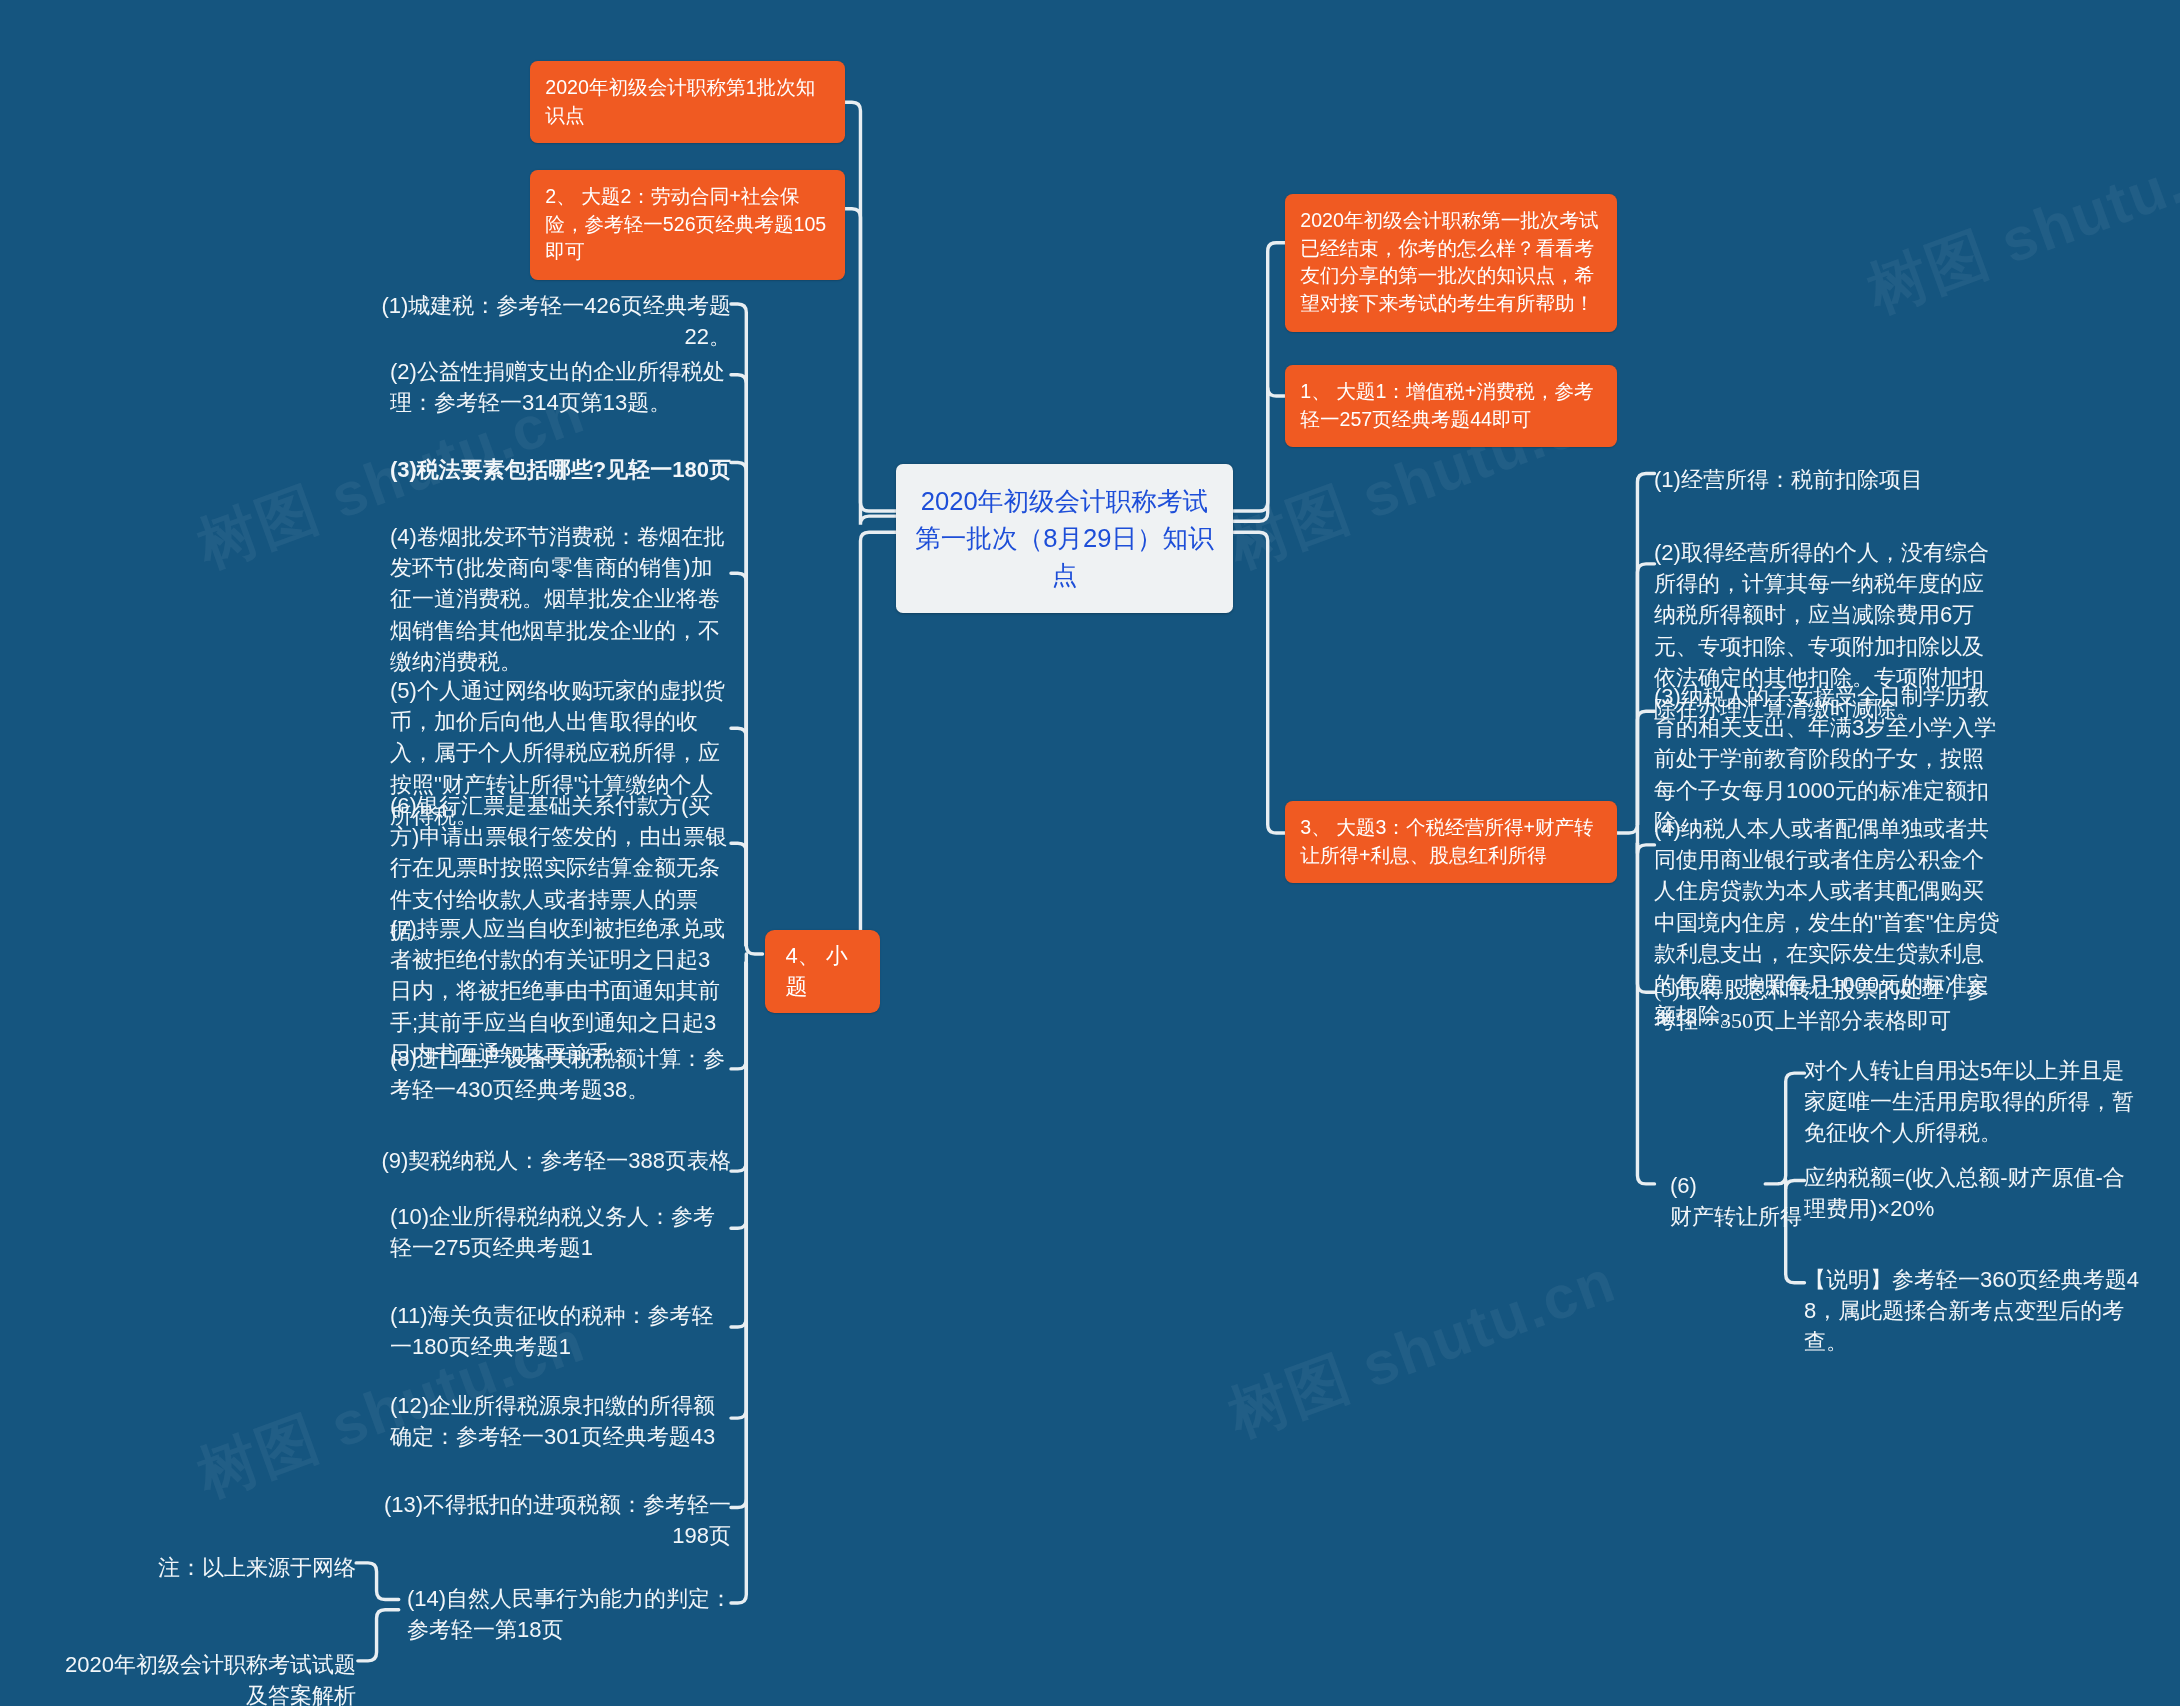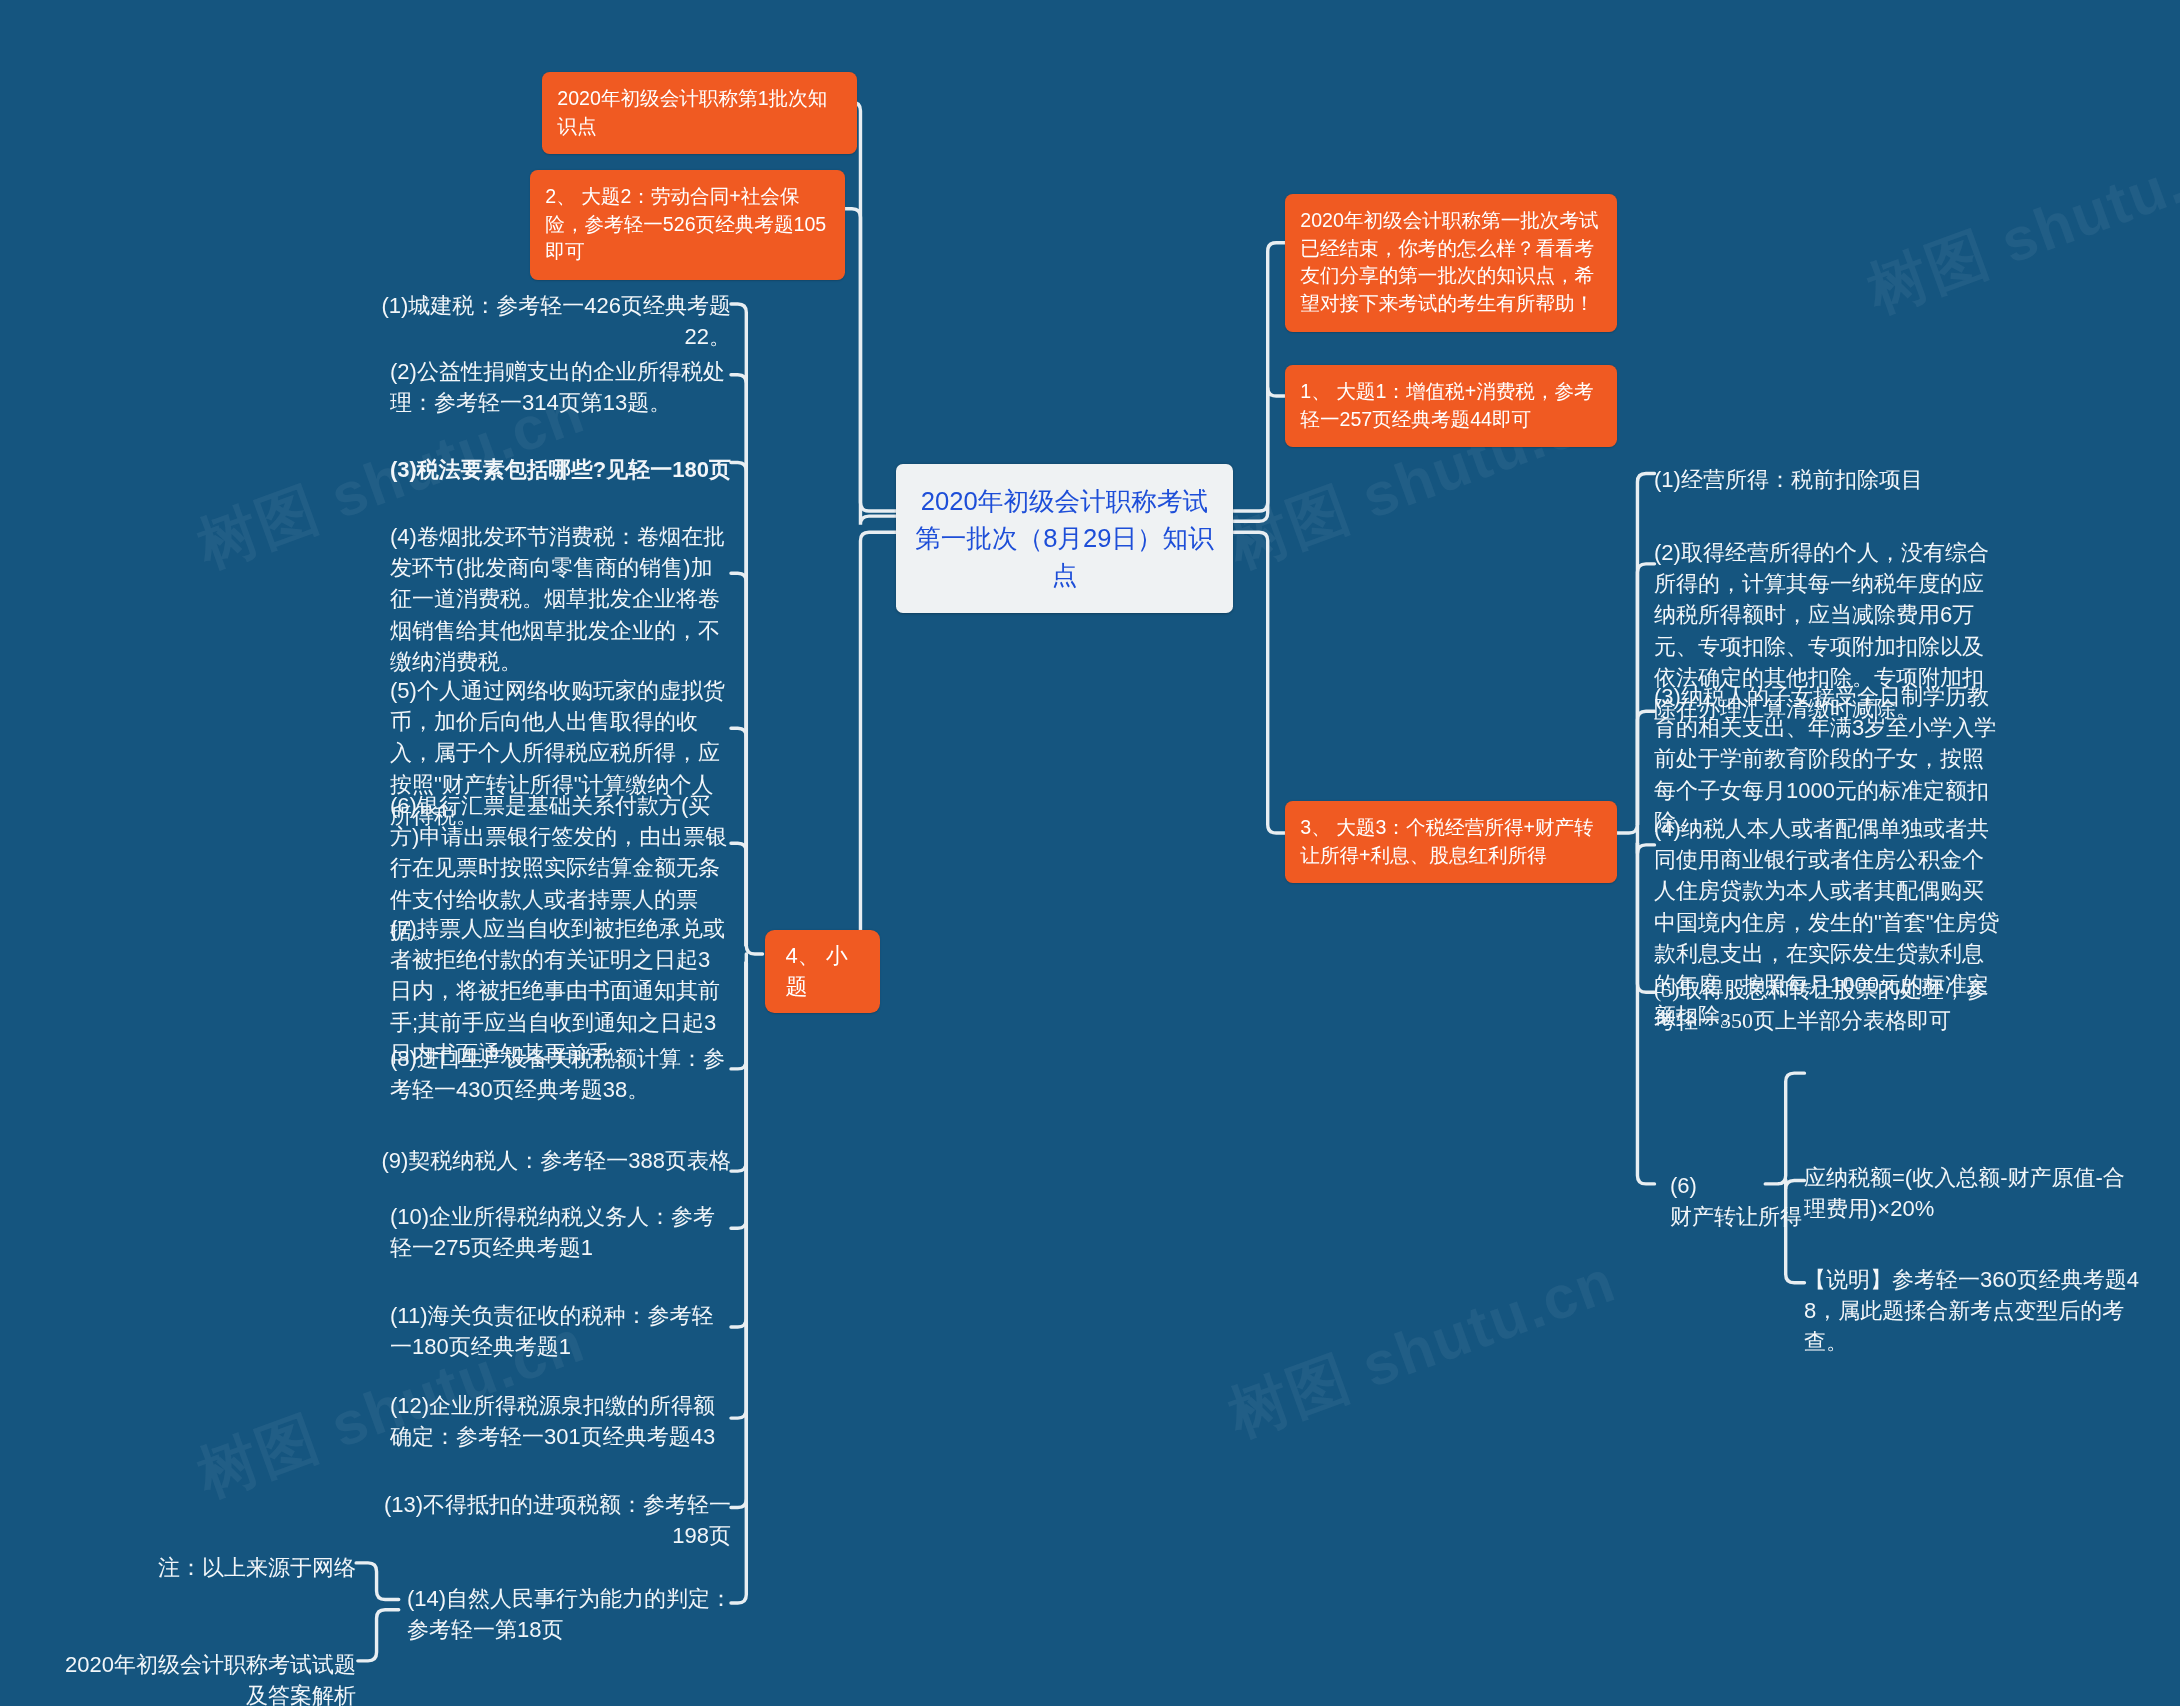--- a/index.html
+++ b/index.html
@@ -144,21 +144,21 @@
       <path d="M1922,990 L1922,1380 Q1922,1390 1932,1390 L1942,1390"></path>
 
       <path d="M2072,1390 L2086,1390 Q2096,1390 2096,1380 L2096,1270 Q2096,1260 2106,1260 L2118,1260"></path>
       <path d="M2096,1385 L2096,1390 L2096,1396 Q2096,1386 2106,1386 L2118,1386"></path>
       <path d="M2096,1396 L2096,1496 Q2096,1506 2106,1506 L2118,1506"></path>
     </g>
   </svg>
 
   <div class="node root" style="left:896px; top:464px; width:337px;">2020年初级会计职称考试第一批次（8月29日）知识点</div>
 
-  <div class="node card" style="left:542px; top:61px; width:315px;margin-top:11px;">2020年初级会计职称第1批次知识点</div>
+  <div class="node card" style="left:530px; top:61px; width:315px;">2020年初级会计职称第1批次知识点</div>
 
   <div class="node card" style="left:530px; top:170px; width:315px;">2、 大题2：劳动合同+社会保险，参考轻一526页经典考题105即可</div>
 
   <div class="node card pill" style="left:765px; top:930px; width:115px;">4、 小题</div>
 
   <div class="node plain right-align" style="left:373px; top:290px; width:358px;">(1)城建税：参考轻一426页经典考题22。</div>
 
   <div class="node plain" style="left:390px; top:356px; width:341px;">(2)公益性捐赠支出的企业所得税处理：参考轻一314页第13题。</div>
 
   <div class="node plain right-align" style="left:373px; top:454px; width:358px;font-weight:bold;">(3)税法要素包括哪些?见轻一180页</div>
@@ -200,19 +200,20 @@
   <div class="node plain" style="left:1654px; top:537px; width:349px;">(2)取得经营所得的个人，没有综合所得的，计算其每一纳税年度的应纳税所得额时，应当减除费用6万元、专项扣除、专项附加扣除以及依法确定的其他扣除。专项附加扣除在办理汇算清缴时减除。</div>
 
   <div class="node plain" style="left:1654px; top:681px; width:349px;">(3)纳税人的子女接受全日制学历教育的相关支出、年满3岁至小学入学前处于学前教育阶段的子女，按照每个子女每月1000元的标准定额扣除。</div>
 
   <div class="node plain" style="left:1654px; top:813px; width:349px;">(4)纳税人本人或者配偶单独或者共同使用商业银行或者住房公积金个人住房贷款为本人或者其配偶购买中国境内住房，发生的"首套"住房贷款利息支出，在实际发生贷款利息的年度，按照每月1000元的标准定额扣除。</div>
 
   <div class="node plain" style="left:1654px; top:974px; width:349px;font-family:Liberation Serif, serif;">(5)取得股息和转让股票的处理，参考轻一350页上半部分表格即可</div>
 
   <div class="node plain nowrap" style="left:1654px; top:1170px; width:128px;margin-left:16px;">(6)财产转让所得</div>
 
+  <div class="node plain" style="left:1804px; top:1055px; width:341px;">对个人转让自用达5年以上并且是家庭唯一生活用房取得的所得，暂免征收个人所得税。</div>
 
   <div class="node plain" style="left:1804px; top:1162px; width:341px;">应纳税额=(收入总额-财产原值-合理费用)×20%</div>
 
   <div class="node plain" style="left:1804px; top:1264px; width:341px;">【说明】参考轻一360页经典考题48，属此题揉合新考点变型后的考查。</div>
 
 </div>
 
 
 </body></html>

